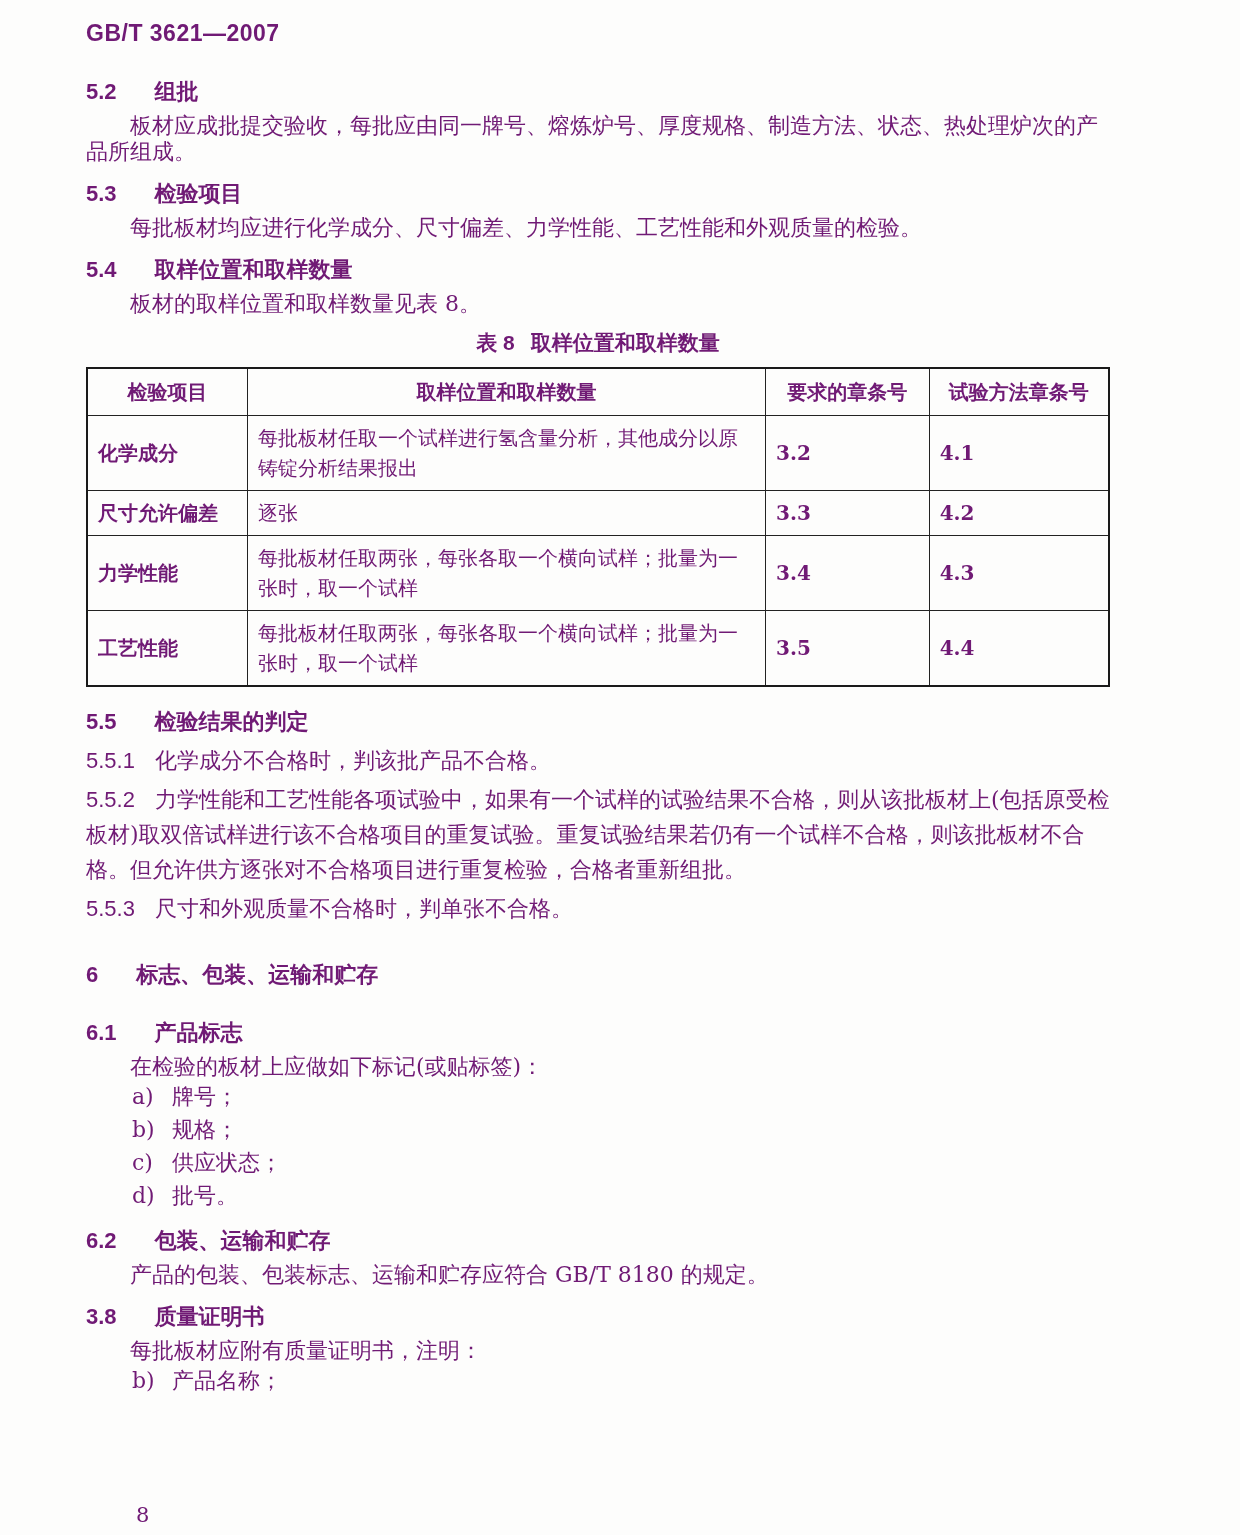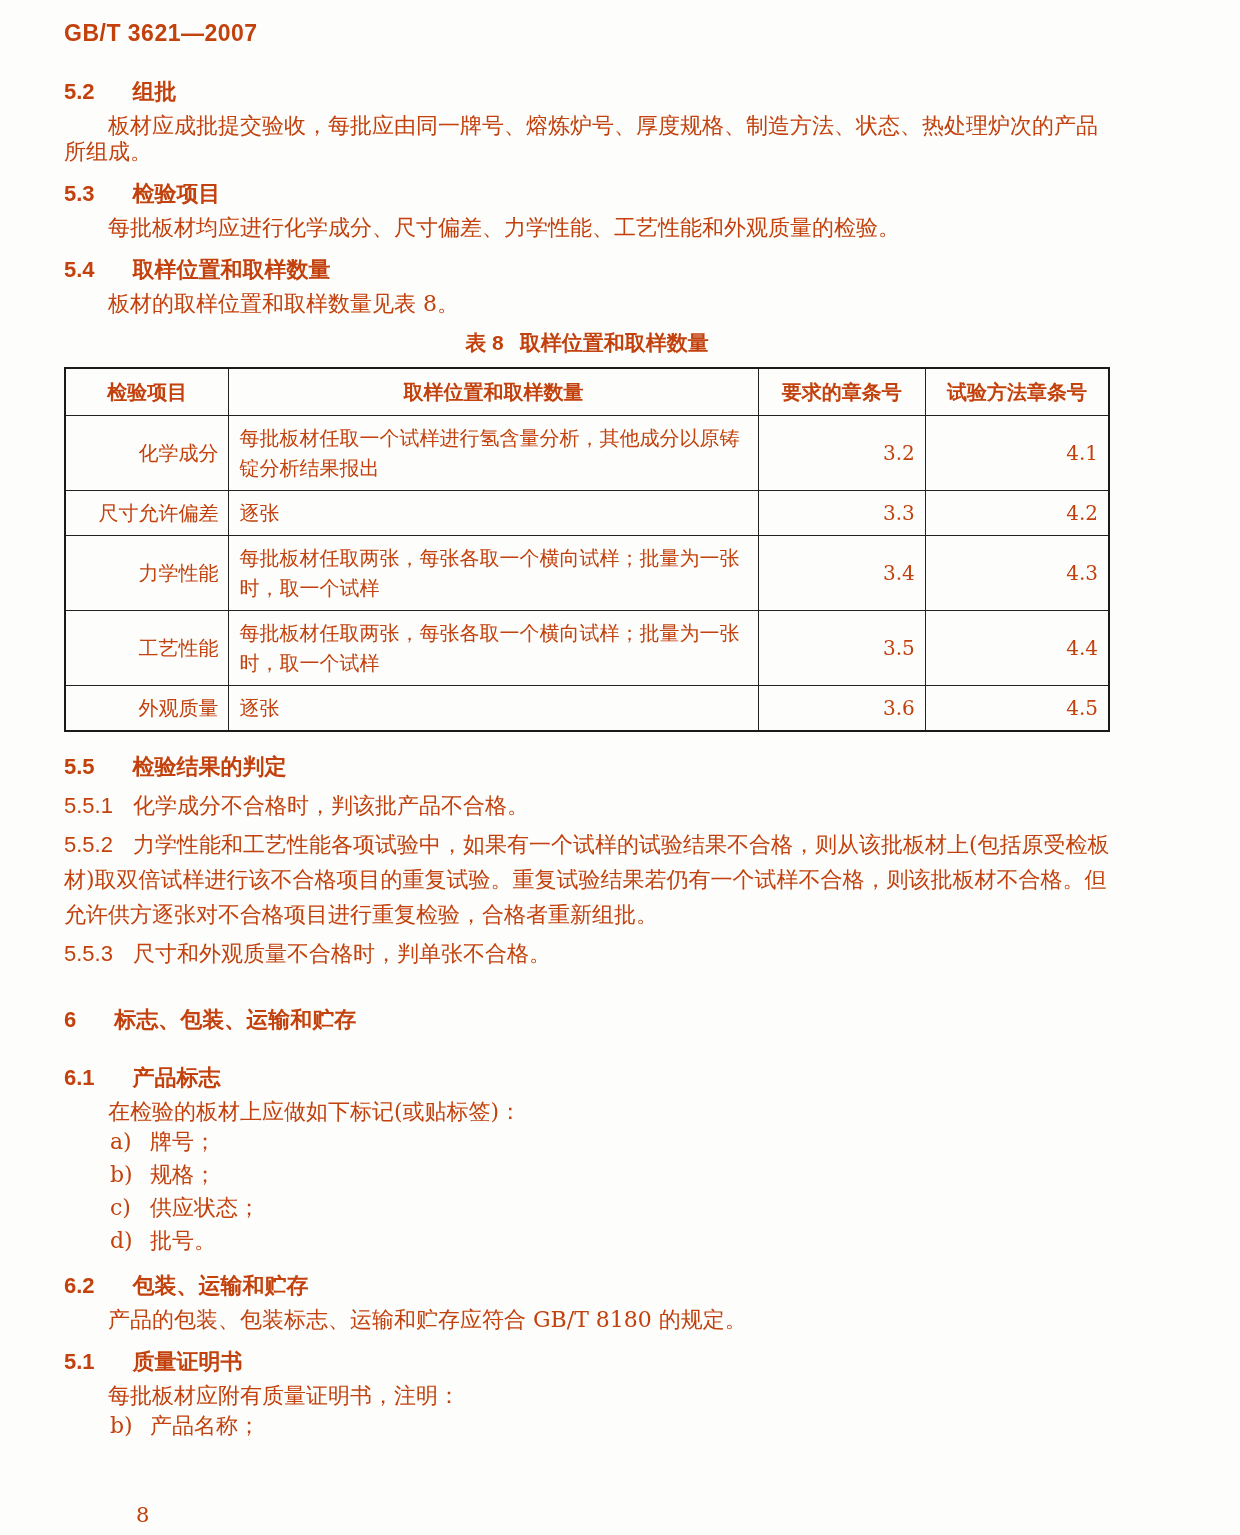--- a/index.html
+++ b/index.html
@@ -6,24 +6,24 @@
     margin: 0;
     padding: 0;
     background: #f2f2f2;
   }
   .page {
     position: relative;
     width: 1240px;
     height: 1535px;
     margin: 0 auto;
     background: #fdfdfc;
-    color: #c2410c;
+    color: #701a75;
     font-family: "DejaVu Serif", "Liberation Serif", serif;
     box-sizing: border-box;
-    padding: 20px 130px 0 64px;
+    padding: 20px 130px 0 86px;
     overflow: hidden;
   }
   .doc-header {
     font-family: "Liberation Sans", "DejaVu Sans", sans-serif;
     font-weight: bold;
     font-size: 23px;
     letter-spacing: 0.5px;
     margin-bottom: 30px;
   }
   .sec-heading {
@@ -80,21 +80,21 @@
     border: 1.5px solid #222;
     padding: 7px 10px;
   }
   table.sample-table { border: 2.5px solid #1a1a1a; }
   table.sample-table th {
     font-family: "Liberation Sans", "DejaVu Sans", sans-serif;
     font-weight: bold;
     text-align: center;
     padding: 8px 4px;
   }
-  td.c-item, td.c-req, td.c-method { text-align: right; }
+  td.c-item, td.c-req, td.c-method { text-align: left; font-weight: bold; }
   td.c-pos { text-align: left; padding-left: 14px; }
   .page-number {
     position: absolute;
     left: 136px;
     bottom: 8px;
     font-size: 21px;
   }
 </style>
 </head>
 <body>
@@ -154,26 +154,20 @@
         <td class="c-pos">每批板材任取两张，每张各取一个横向试样；批量为一张时，取一个试样</td>
         <td class="c-req">3.4</td>
         <td class="c-method">4.3</td>
       </tr>
       <tr>
         <td class="c-item">工艺性能</td>
         <td class="c-pos">每批板材任取两张，每张各取一个横向试样；批量为一张时，取一个试样</td>
         <td class="c-req">3.5</td>
         <td class="c-method">4.4</td>
       </tr>
-      <tr>
-        <td class="c-item">外观质量</td>
-        <td class="c-pos">逐张</td>
-        <td class="c-req">3.6</td>
-        <td class="c-method">4.5</td>
-      </tr>
     </tbody>
   </table>
 
   <div class="sec-heading" style="margin-top:20px;">
     <span class="sec-num">5.5</span><span>检验结果的判定</span>
   </div>
   <p class="clause-para">
     <span class="clause-num">5.5.1</span><span>化学成分不合格时，判该批产品不合格。</span>
   </p>
   <p class="clause-para">
@@ -203,21 +197,21 @@
   <p class="list-item">
     <span class="li-label">d)</span><span>批号。</span>
   </p>
 
   <div class="sec-heading">
     <span class="sec-num">6.2</span><span>包装、运输和贮存</span>
   </div>
   <p class="body-para">产品的包装、包装标志、运输和贮存应符合 GB/T 8180 的规定。</p>
 
   <div class="sec-heading">
-    <span class="sec-num">5.1</span><span>质量证明书</span>
+    <span class="sec-num">3.8</span><span>质量证明书</span>
   </div>
   <p class="body-para">每批板材应附有质量证明书，注明：</p>
   <p class="list-item">
     <span class="li-label">b)</span><span>产品名称；</span>
   </p>
 
   <div class="page-number">8</div>
 </div>
 
 </body></html>

